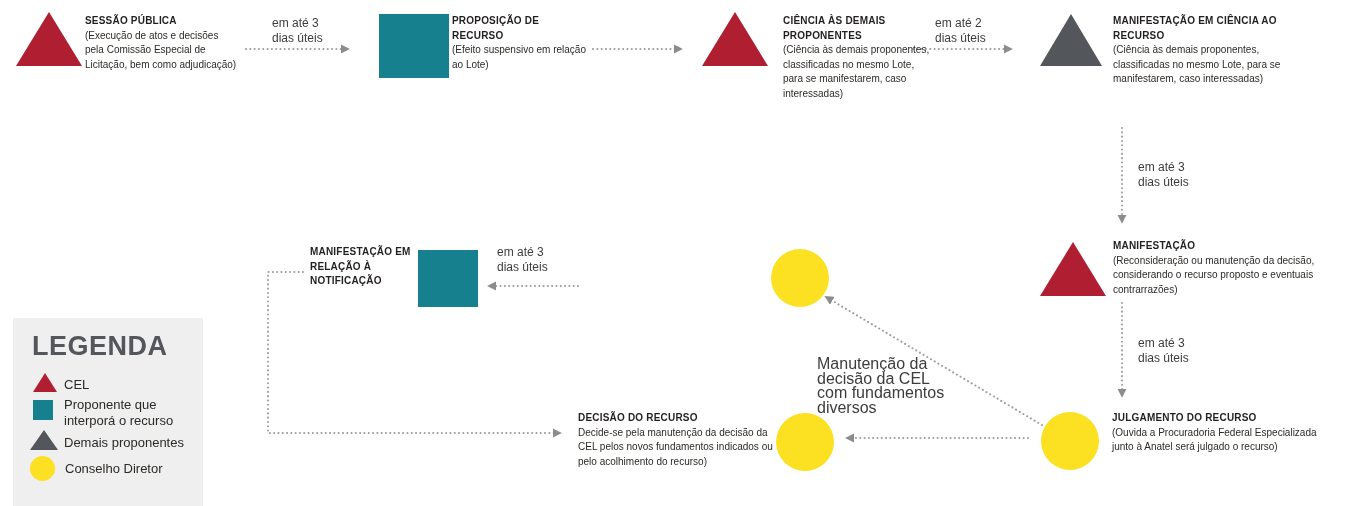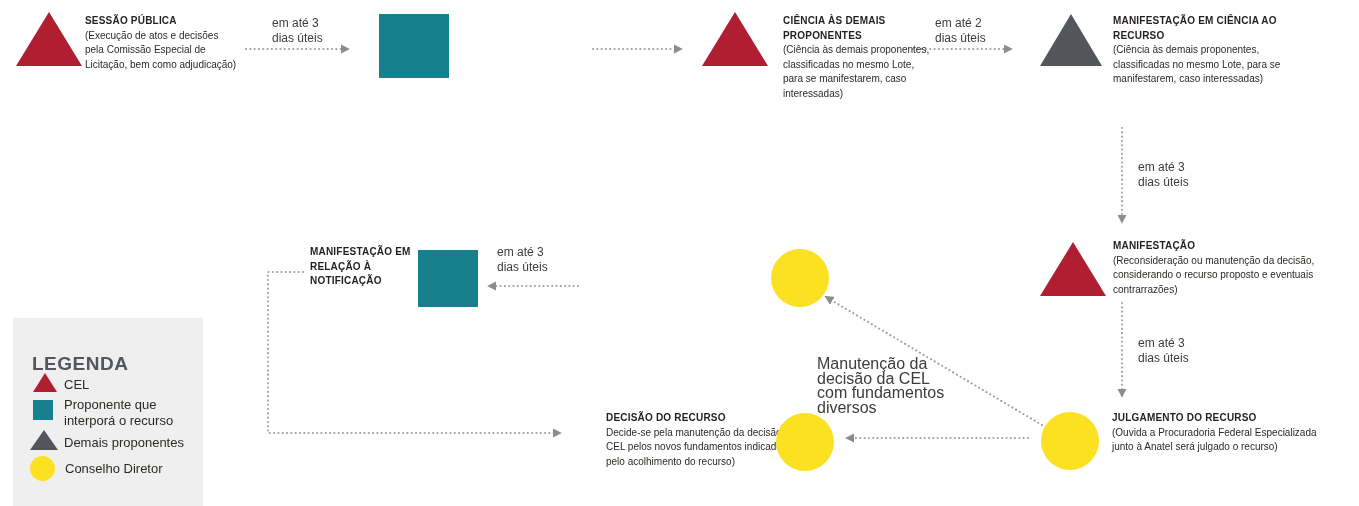--- a/index.html
+++ b/index.html
@@ -12,21 +12,21 @@
   .alabel{position:absolute;font-size:12px;line-height:14.5px;color:#3c3c3b;}
   .plain{position:absolute;font-size:16px;line-height:14.5px;color:#3c3c3b;}
   
   .tri{width:0;height:0;position:absolute;}
   .tri.red{border-left:33px solid transparent;border-right:33px solid transparent;border-bottom:54px solid #b01e32;}
   .tri.gray{border-left:31px solid transparent;border-right:31px solid transparent;border-bottom:52px solid #53565a;}
   .sq{position:absolute;background:#17808f;}
   .circ{position:absolute;background:#fbe122;border-radius:50%;}
   
   #legend{position:absolute;left:13px;top:318px;width:190px;height:188px;background:#efefef;}
-  #legend h1{margin:0;position:absolute;left:19px;top:32px;font-size:19px;line-height:28px;color:#53565a;letter-spacing:.5px;font-weight:bold;}
+  #legend h1{margin:0;position:absolute;left:19px;top:14px;font-size:27px;line-height:28px;color:#53565a;letter-spacing:.5px;font-weight:bold;}
   .lg-label{position:absolute;font-size:13px;line-height:15.5px;color:#2d2a26;}
   .lg-tri-red{width:0;height:0;position:absolute;border-left:12px solid transparent;border-right:12px solid transparent;border-bottom:19px solid #b01e32;}
   .lg-sq{position:absolute;width:20px;height:20px;background:#17808f;}
   .lg-tri-gray{width:0;height:0;position:absolute;border-left:14px solid transparent;border-right:14px solid transparent;border-bottom:20px solid #53565a;}
   .lg-circ{position:absolute;width:25px;height:25px;border-radius:50%;background:#fbe122;}
   svg#connectors{position:absolute;left:0;top:0;pointer-events:none;}
 </style>
 </head>
 <body>
 
@@ -53,20 +53,24 @@
 
   <div class="tri red" style="left:16px;top:12px;"></div>
   <div class="node-text" style="left:85px;top:14px;width:155px;">
     <div class="nt">SESSÃO PÚBLICA</div>
     <div class="nd">(Execução de atos e decisões pela Comissão Especial de Licitação, bem como adjudicação)</div>
   </div>
 
   <div class="alabel" style="left:272px;top:16px;width:60px;">em até 3 dias úteis</div>
 
   <div class="sq" style="left:379px;top:14px;width:70px;height:64px;"></div>
+  <div class="node-text" style="left:452px;top:14px;width:135px;">
+    <div class="nt" style="max-width:100px;">PROPOSIÇÃO DE RECURSO</div>
+    <div class="nd">(Efeito suspensivo em relação ao Lote)</div>
+  </div>
 
   <div class="tri red" style="left:702px;top:12px;"></div>
   <div class="node-text" style="left:783px;top:14px;width:150px;">
     <div class="nt">CIÊNCIA ÀS DEMAIS PROPONENTES</div>
     <div class="nd">(Ciência às demais proponentes, classificadas no mesmo Lote, para se manifestarem, caso interessadas)</div>
   </div>
 
   <div class="alabel" style="left:935px;top:16px;width:60px;">em até 2 dias úteis</div>
 
   <div class="tri gray" style="left:1040px;top:14px;"></div>
@@ -95,21 +99,21 @@
     <div class="nt">MANIFESTAÇÃO EM RELAÇÃO À NOTIFICAÇÃO</div>
   </div>
   <div class="sq" style="left:418px;top:250px;width:60px;height:57px;"></div>
 
   <div class="alabel" style="left:497px;top:245px;width:60px;">em até 3 dias úteis</div>
 
   <div class="circ" style="left:771px;top:249px;width:58px;height:58px;"></div>
 
   <div class="plain" style="left:817px;top:357px;width:128px;">Manutenção da decisão da CEL com fundamentos diversos</div>
 
-  <div class="node-text" style="left:578px;top:411px;width:205px;margin-left:28px;">
+  <div class="node-text" style="left:578px;top:411px;width:205px;">
     <div class="nt">DECISÃO DO RECURSO</div>
     <div class="nd">Decide-se pela manutenção da decisão da CEL pelos novos fundamentos indicados ou pelo acolhimento do recurso)</div>
   </div>
   <div class="circ" style="left:776px;top:413px;width:58px;height:58px;"></div>
 
   <div id="legend">
     <h1>LEGENDA</h1>
 
     <div class="lg-tri-red" style="left:20px;top:55px;"></div>
     <div class="lg-label" style="left:51px;top:59px;width:130px;">CEL</div>

